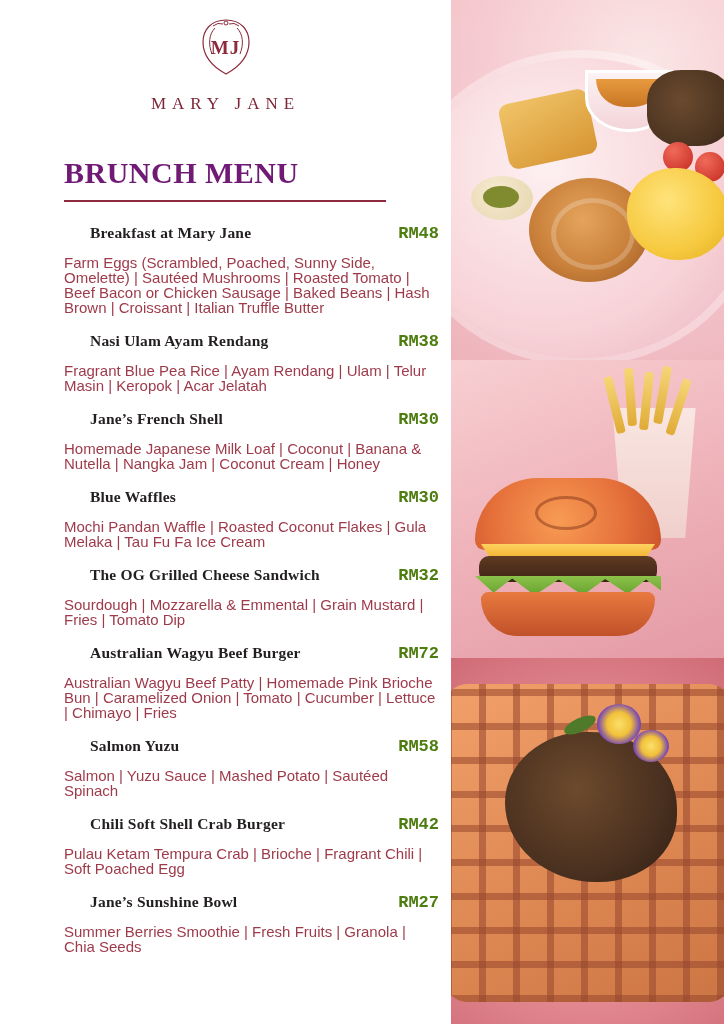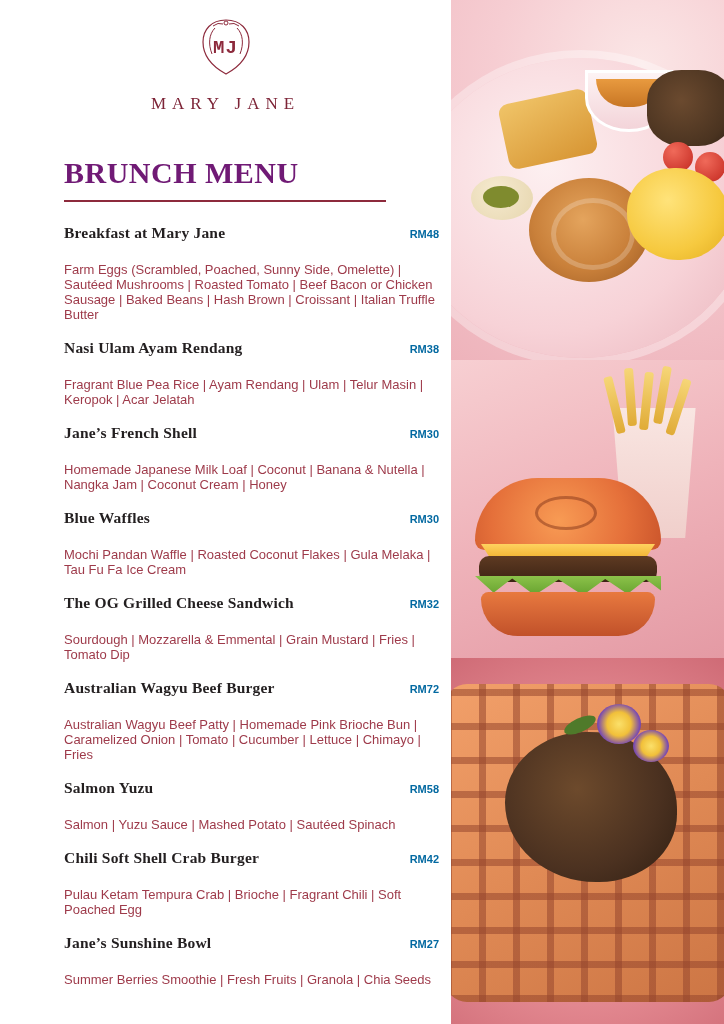--- a/index.html
+++ b/index.html
@@ -38,21 +38,21 @@
     position: relative;
     width: 74px;
     height: 62px;
     display: flex;
     align-items: center;
     justify-content: center;
   }
   .crest svg { position: absolute; top: 0; left: 0; }
   .crest-text {
     position: relative;
-    font-family: Liberation Mono, monospace;
+    font-family: Liberation Serif, serif;
     font-size: 19px;
     letter-spacing: 1px;
     color: #8d2a3c;
     font-weight: 700;
     margin-top: 2px;
   }
   .brand-name {
     margin-top: 16px;
     font-family: "Liberation Serif", serif;
     font-size: 17px;
@@ -78,40 +78,41 @@
 
   .items {
     margin: 22px 0 0 0;
     padding: 0 12px 0 64px;
   }
   .item { margin-bottom: 17px; }
   .item-head {
     display: flex;
     align-items: baseline;
     justify-content: space-between;
+    margin-left: 26px;
   }
   .item-name {
     font-family: "Liberation Serif", serif;
     font-weight: 700;
     font-size: 15.5px;
     color: #231f20;
     letter-spacing: 0.2px;
   }
   .item-price {
-    font-family: Liberation Sans, sans-serif;
+    font-family: Liberation Mono, monospace;
     font-weight: 700;
-    font-size: 11px;
-    color: #0369a1;
+    font-size: 17px;
+    color: #4d7c0f;
     white-space: nowrap;
     padding-left: 10px;
   }
   .item-desc {
-    margin-top: 20px;
+    margin-top: 12px;
     font-family: "Liberation Sans", sans-serif;
-    font-size: 13px;
+    font-size: 15px;
     line-height: 15px;
     color: #9e3a4a;
     max-width: 372px;
   }
 
   .footer-note {
     position: absolute;
     left: 0;
     bottom: 18px;
     width: 451px;

